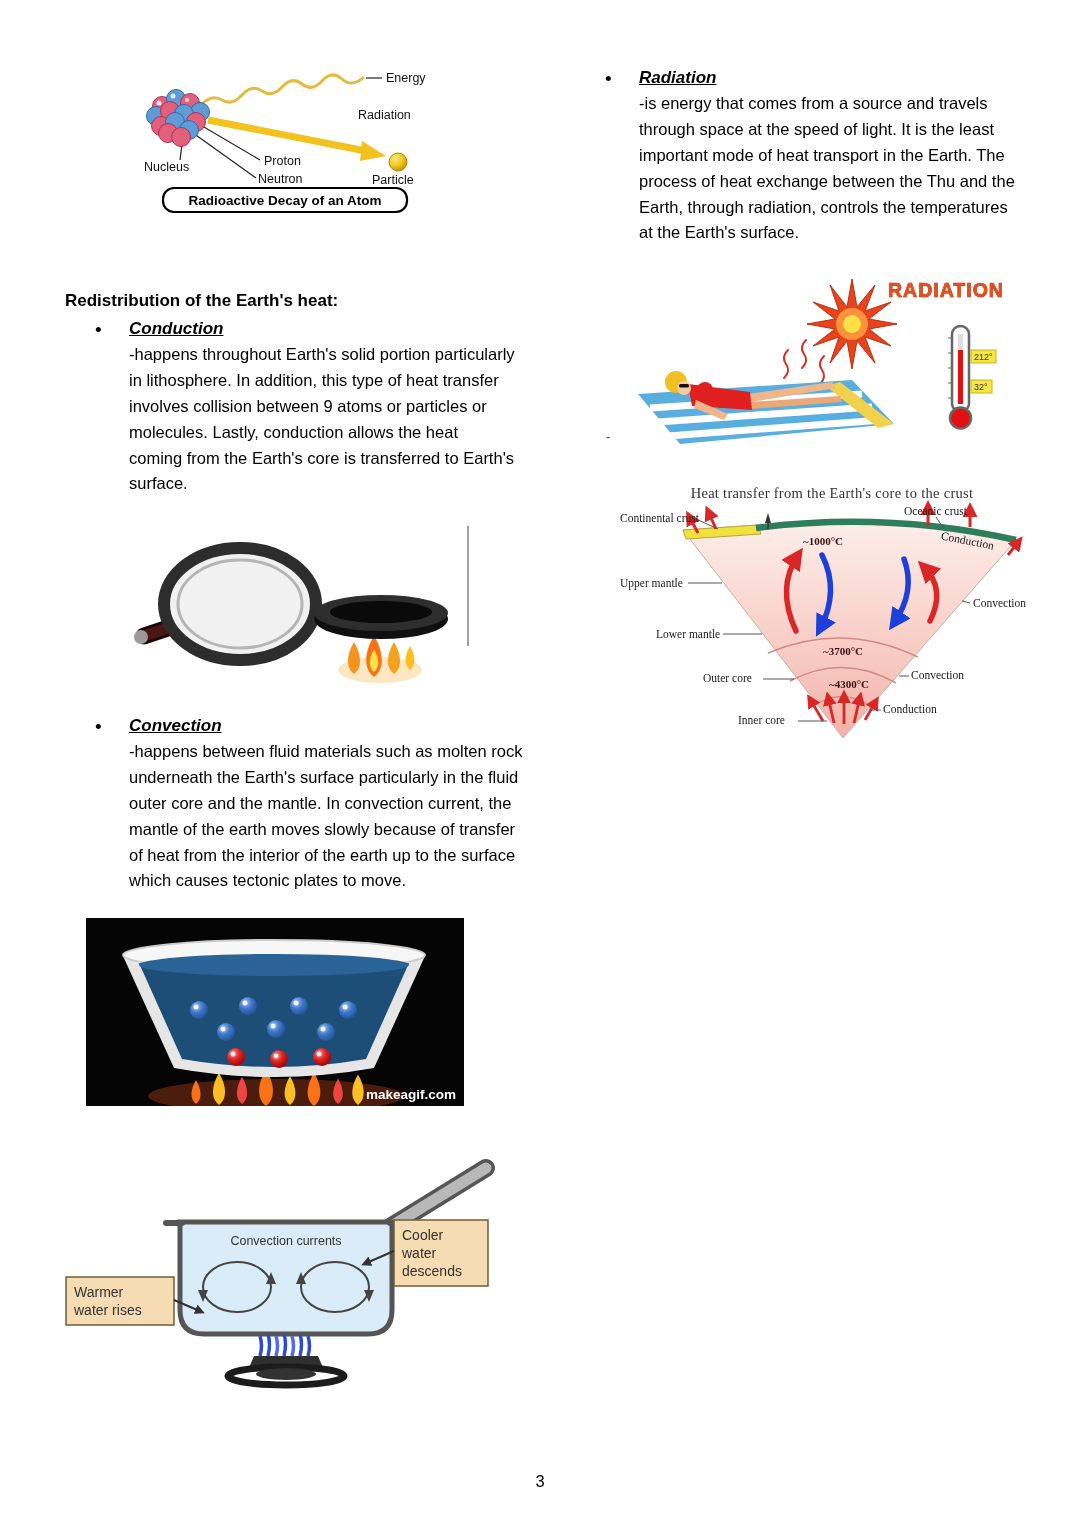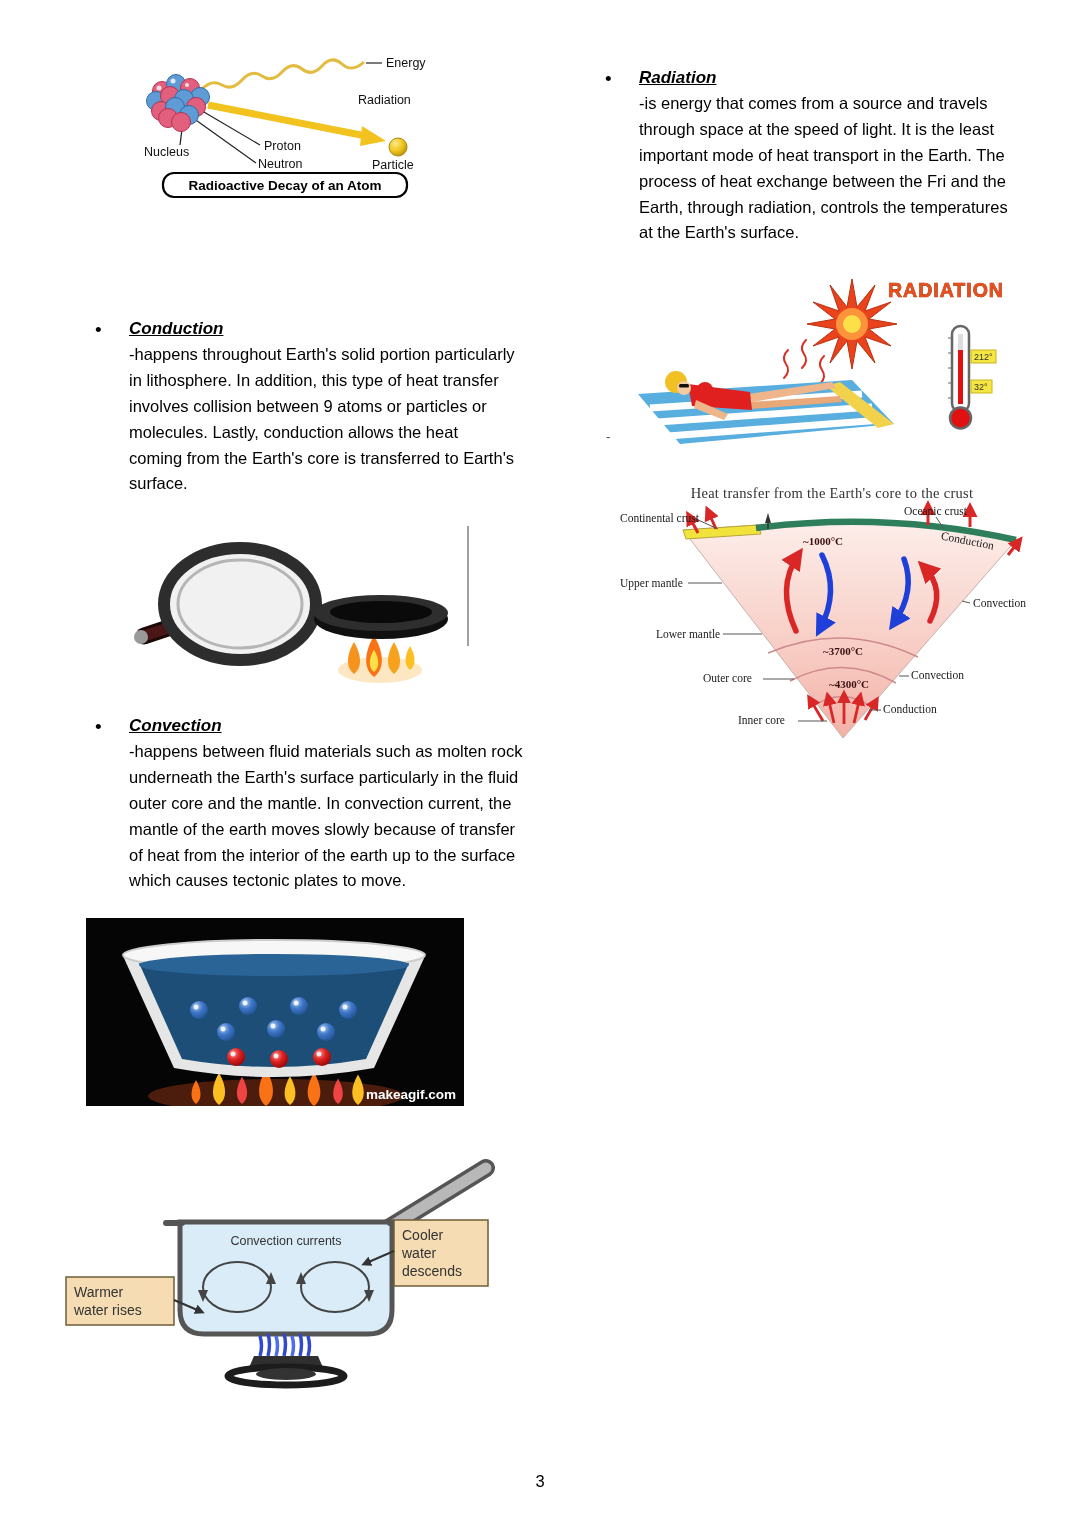--- a/index.html
+++ b/index.html
@@ -21,21 +21,21 @@
   .item-body { font-size:16.5px; line-height:1.57; }
   .page-number { font-size:16.5px; text-align:center; left:0; right:0; }
   svg text { font-family:"Liberation Sans", sans-serif; }
   svg text.serif { font-family:"Liberation Serif", serif; }
 </style>
 </head>
 <body>
 
 <div class="page">
 
-  <div class="abs" style="left:128px; top:47px; width:352px; height:152px;">
+  <div class="abs" style="left:128px; top:62px; width:352px; height:152px;">
     <svg width="352" height="152" viewBox="0 0 352 152">
       <defs>
         <radialGradient id="goldg" cx="35%" cy="30%" r="75%">
           <stop offset="0%" stop-color="#fbe88a"></stop>
           <stop offset="55%" stop-color="#f0c81e"></stop>
           <stop offset="100%" stop-color="#b8930a"></stop>
         </radialGradient>
       </defs>
 
       <path d="M74 42 Q84 32 94 38 T114 33 T134 29 T154 25 T174 22 T194 19 T214 17 T236 15" stroke="#e3bc3f" stroke-width="3" fill="none"></path>
@@ -74,20 +74,21 @@
       <text x="136" y="103" font-size="12.5" fill="#111">Proton</text>
       <text x="130" y="121" font-size="12.5" fill="#111">Neutron</text>
       <text x="16" y="109" font-size="12.5" fill="#111">Nucleus</text>
       <text x="244" y="122" font-size="12.5" fill="#111">Particle</text>
 
       <rect x="35" y="126" width="244" height="24" rx="11" fill="#ffffff" stroke="#000" stroke-width="2.2"></rect>
       <text x="157" y="143" text-anchor="middle" font-size="13.5" font-weight="bold" fill="#000">Radioactive Decay of an Atom</text>
     </svg>
   </div>
 
+  <div class="abs heading" style="left:65px; top:291px; width:450px;">Redistribution of the Earth's heat:</div>
 
   <div class="abs bullet-item" style="left:95px; top:319px; width:420px;">
     <span class="bullet"></span>
     <div class="item-content">
       <div class="item-title">Conduction</div>
       <div class="item-body">-happens throughout Earth's solid portion particularly in lithosphere. In addition, this type of heat transfer involves collision between 9 atoms or particles or molecules. Lastly, conduction allows the heat coming from the Earth's core is transferred to Earth's surface.</div>
     </div>
   </div>
 
   <div class="abs" style="left:128px; top:522px; width:345px; height:170px;">
@@ -243,21 +244,21 @@
         <ellipse cx="224" cy="228" rx="58" ry="9" fill="none" stroke="#1c1c1c" stroke-width="7"></ellipse>
         <ellipse cx="224" cy="226" rx="30" ry="6" fill="#333"></ellipse>
       </g>
     </svg>
   </div>
 
   <div class="abs bullet-item" style="left:605px; top:68px; width:412px;">
     <span class="bullet"></span>
     <div class="item-content">
       <div class="item-title">Radiation</div>
-      <div class="item-body">-is energy that comes from a source and travels through space at the speed of light. It is the least important mode of heat transport in the Earth. The process of heat exchange between the Fri and the Earth, through radiation, controls the temperatures at the Earth's surface.</div>
+      <div class="item-body">-is energy that comes from a source and travels through space at the speed of light. It is the least important mode of heat transport in the Earth. The process of heat exchange between the Thu and the Earth, through radiation, controls the temperatures at the Earth's surface.</div>
     </div>
   </div>
 
   <div class="abs" style="left:600px; top:276px; width:412px; height:178px;">
     <svg width="412" height="178" viewBox="0 0 412 178">
 
       <text x="288" y="21" font-size="19.5" font-weight="bold" letter-spacing="1" fill="#ea4e1b" stroke="#8a2703" stroke-width="0.7" style="paint-order:stroke">RADIATION</text>
 
       <g>
         <polygon points="297,48 269,53 291,70 265,61 275,87 257,65 252,93 247,65 230,87 239,61 213,70 235,53 207,48 235,43 213,26 239,35 230,9 247,31 252,3 257,31 275,9 265,35 291,26 269,43" fill="#e8431c" stroke="#b93010" stroke-width="1"></polygon>

